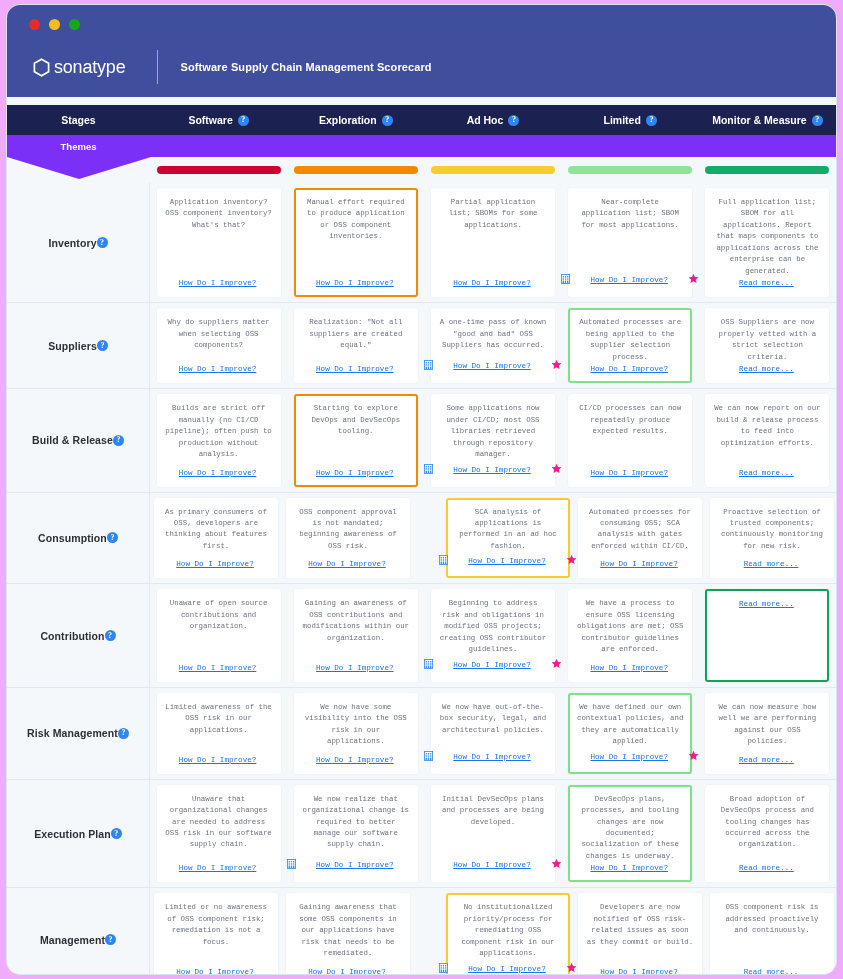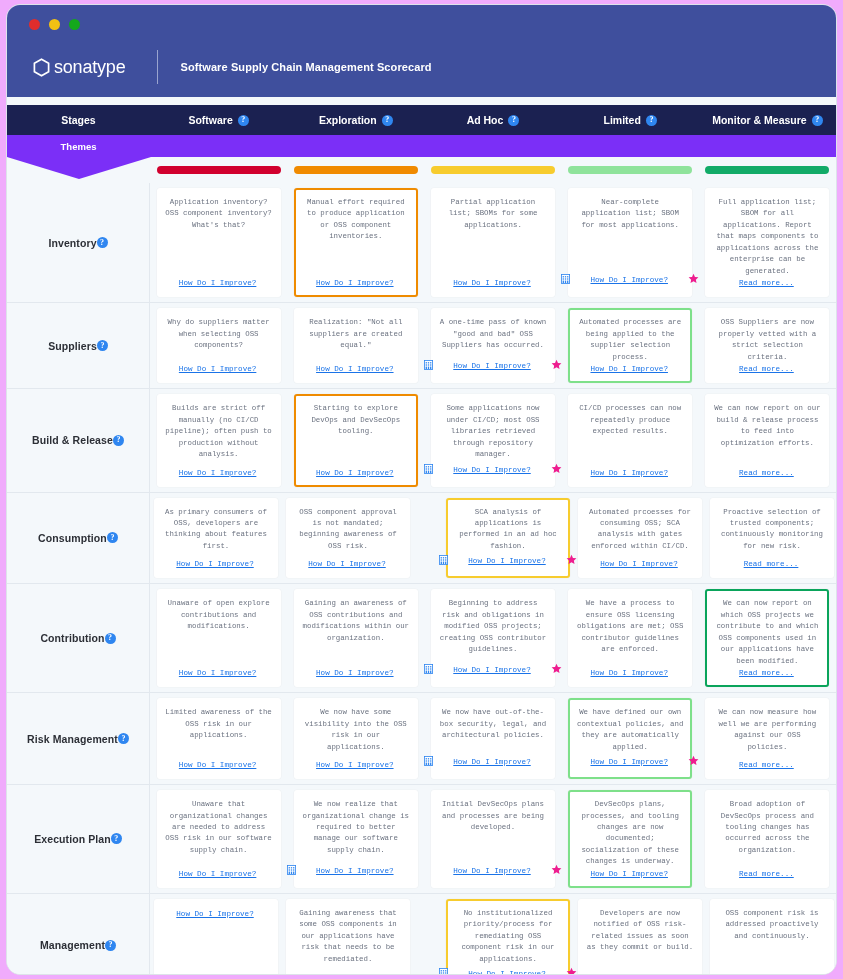--- a/index.html
+++ b/index.html
@@ -598,21 +598,21 @@
             </div>
           </div>
         </div>
         <div class="row">
           <div class="theme-cell">
             <span class="theme-label">Contribution</span>
             <span class="help">?</span>
           </div>
           <div class="cell-wrap">
             <div class="card ">
-              <div class="card-text">Unaware of open explore contributions and modifications.</div>
+              <div class="card-text">Unaware of open source contributions and organization.</div>
               <div class="card-foot">
                 <span class="foot-slot"></span>
                 <a class="card-link">How Do I Improve?</a>
                 <span class="foot-slot star"></span>
               </div>
             </div>
           </div>
           <div class="cell-wrap">
             <div class="card ">
               <div class="card-text">Gaining an awareness of OSS contributions and modifications within our organization.</div>
@@ -653,21 +653,20 @@
               <div class="card-text">We have a process to ensure OSS licensing obligations are met; OSS contributor guidelines are enforced.</div>
               <div class="card-foot">
                 <span class="foot-slot"></span>
                 <a class="card-link">How Do I Improve?</a>
                 <span class="foot-slot star"></span>
               </div>
             </div>
           </div>
           <div class="cell-wrap">
             <div class="card hl-dgreen">
-              <div class="card-text">We can now report on which OSS projects we contribute to and which OSS components used in our applications have been modified.</div>
               <div class="card-foot">
                 <span class="foot-slot"></span>
                 <a class="card-link">Read more...</a>
                 <span class="foot-slot star"></span>
               </div>
             </div>
           </div>
         </div>
         <div class="row">
           <div class="theme-cell">
@@ -811,20 +810,21 @@
             </div>
           </div>
         </div>
         <div class="row">
           <div class="theme-cell">
             <span class="theme-label">Management</span>
             <span class="help">?</span>
           </div>
           <div class="cell-wrap">
             <div class="card ">
+              <div class="card-text">Limited or no awareness of OSS component risk; remediation is not a focus.</div>
               <div class="card-foot">
                 <span class="foot-slot"></span>
                 <a class="card-link">How Do I Improve?</a>
                 <span class="foot-slot star"></span>
               </div>
             </div>
           </div>
           <div class="cell-wrap">
             <div class="card ">
               <div class="card-text">Gaining awareness that some OSS components in our applications have risk that needs to be remediated.</div>

